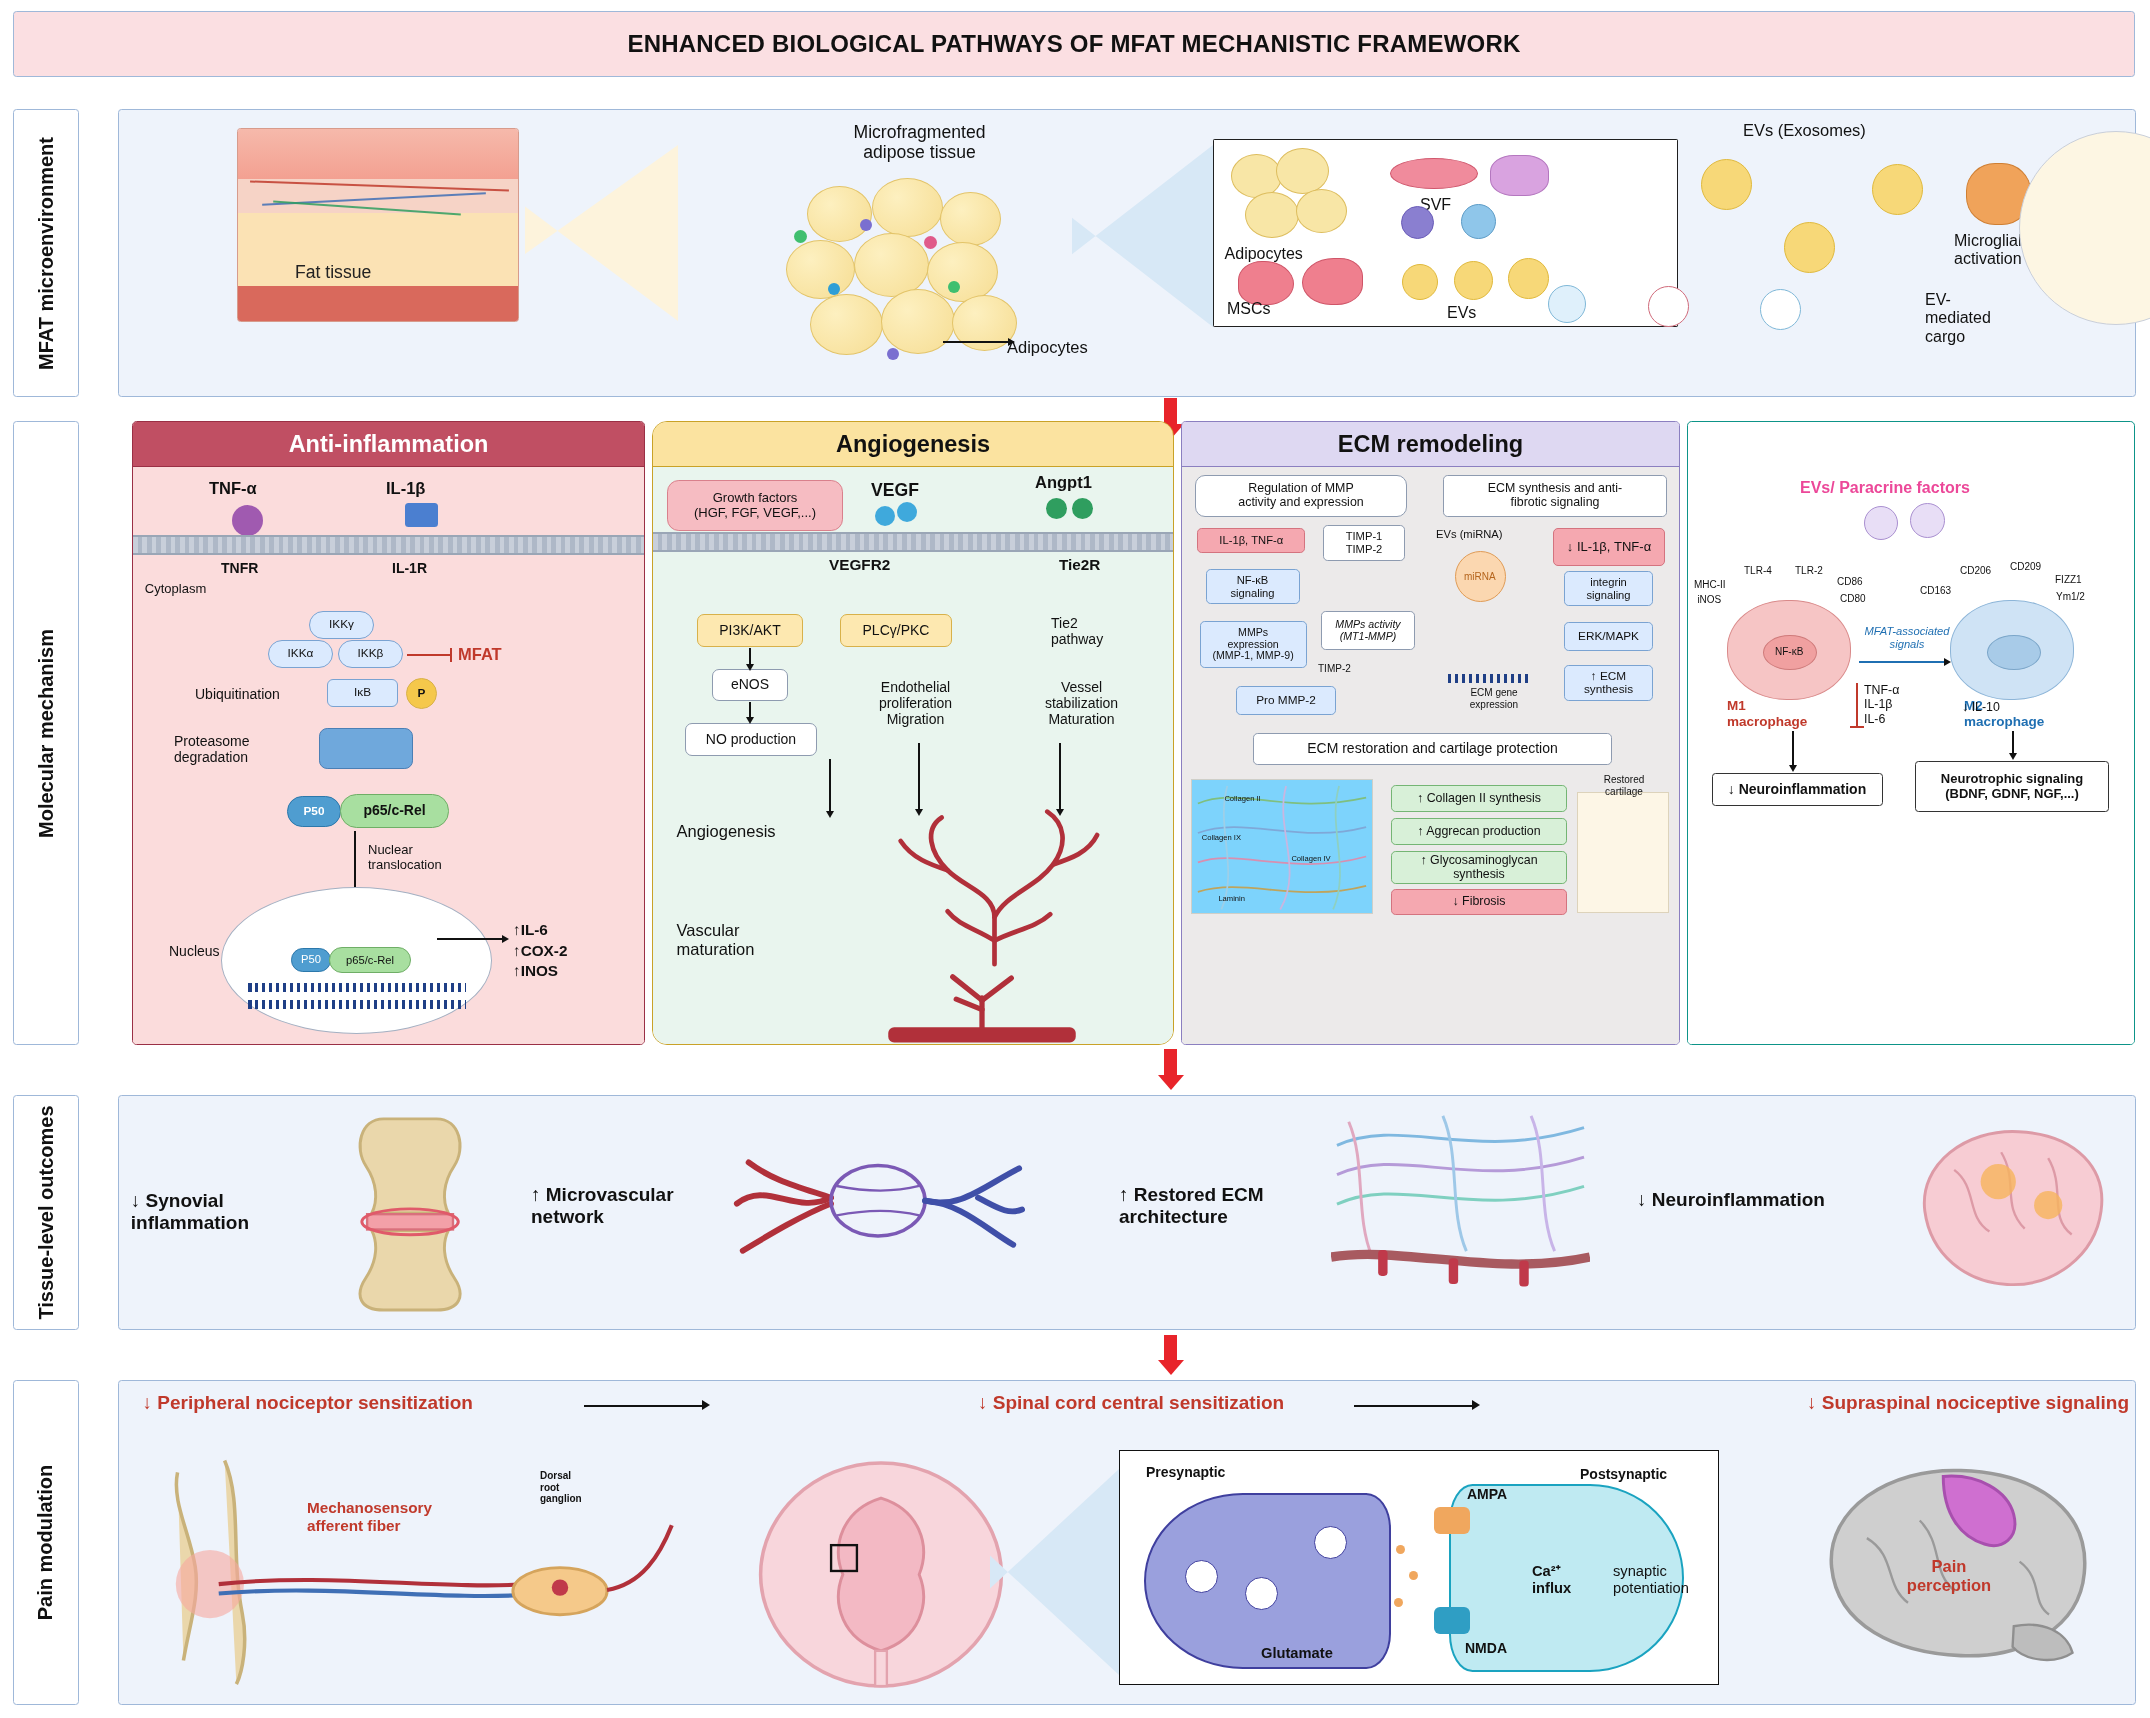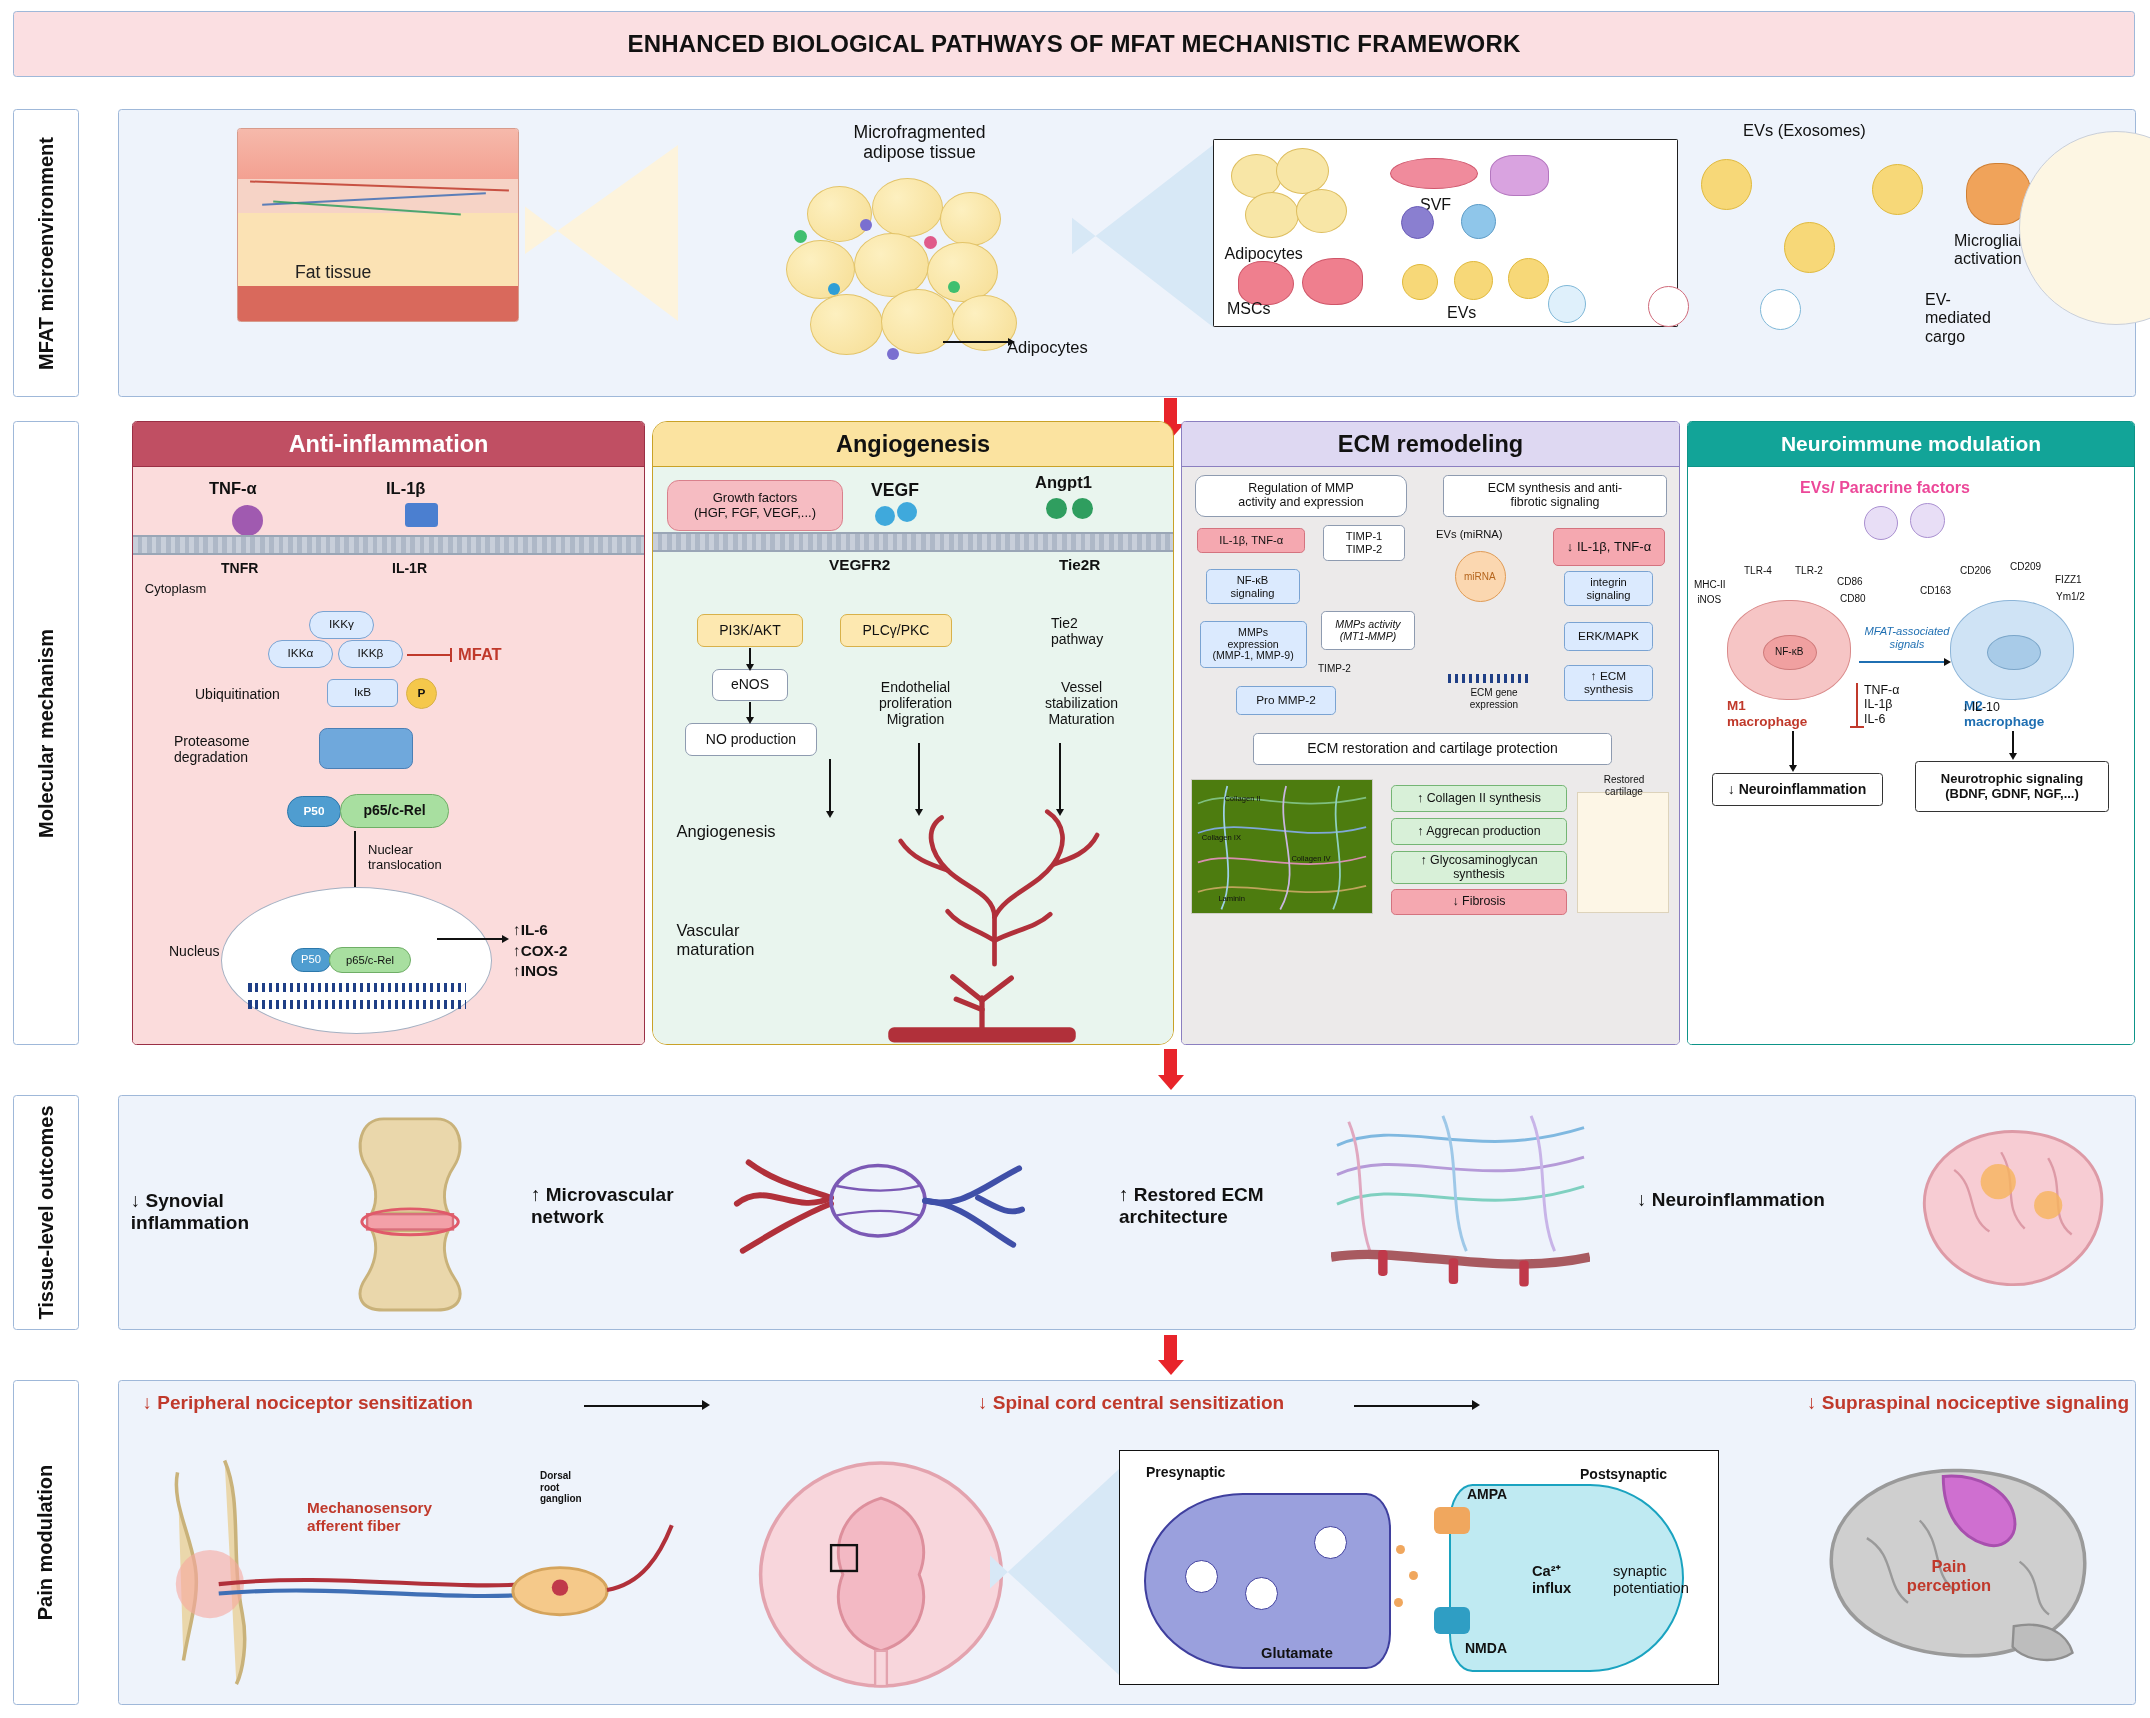--- a/index.html
+++ b/index.html
@@ -408,21 +408,21 @@
 signaling</div>
       <div class="node blue" style="left:382px; top:155px; width:89px; height:29px; border-radius:4.7px; font-size:11.8px;">ERK/MAPK</div>
       <div class="node blue" style="left:382px; top:198px; width:89px; height:36px; border-radius:4.7px; white-space:pre-line; font-size:11.8px;">↑ ECM
 synthesis</div>
       <div class="dna" style="left:266px; top:207px; width:82px;"></div>
       <div class="txt xs" style="left:262px; top:220px; width:100px; white-space:pre-line; text-align:center;">ECM gene
 expression</div>
 
       <div class="node white" style="left:71px; top:266px; width:359px; height:32px; border-radius:4.7px; font-size:14px;">ECM restoration and cartilage protection</div>
 
-      <div style="position:absolute; left:9.4px; top:312px; width:182px; height:135px; background:#4d7c0f; border:1.2px solid #cfcfc8;">
+      <div style="position:absolute; left:9.4px; top:312px; width:182px; height:135px; background:#7dd3fc; border:1.2px solid #cfcfc8;">
         <svg width="180" height="133" viewBox="0 0 306 226">
           <g stroke-width="3" fill="none">
             <path d="M10 40 C80 10 160 60 296 30" stroke="#7fbf7f"></path>
             <path d="M10 90 C90 60 180 110 296 80" stroke="#7fa8d8"></path>
             <path d="M10 140 C80 115 170 165 296 130" stroke="#d88fb0"></path>
             <path d="M10 190 C90 165 180 210 296 180" stroke="#bfa45c"></path>
             <path d="M60 10 C40 80 80 150 50 220" stroke="#9ecfe8"></path>
             <path d="M160 10 C140 80 190 150 150 220" stroke="#c9b6e0"></path>
             <path d="M250 10 C230 80 270 150 240 220" stroke="#8fd0c0"></path>
           </g>
@@ -438,21 +438,20 @@
       <div class="node green" style="left:209px; top:384px; width:176px; height:33px; border-radius:4.7px; font-size:12.4px; white-space:pre-line;">↑ Glycosaminoglycan
 synthesis</div>
       <div class="node redfill" style="left:209px; top:422px; width:176px; height:26px; border-radius:4.7px; font-size:12.4px;">↓ Fibrosis</div>
       <div style="position:absolute; left:395px; top:325px; width:92px; height:121px; background:#fdf6e6; border:1.2px solid #ddd3bb;"></div>
       <div class="txt xs" style="left:398px; top:307px; width:88px; white-space:pre-line; text-align:center;">Restored
 cartilage</div>
     </div>
   </div>
 
   <div class="mech-panel p-neu" style="left:1687px; top:421px; width:448px; height:624px;">
-    <div class="mech-head" style="font-size:21px;">Neuroimmune modulation</div>
     <div class="mech-body">
       <div class="txt b green" style="left:112px; top:11.8px; font-size:16px;">EVs/ Paracrine factors</div>
       <div class="ev-circle" style="left:176px; top:39px; width:34px; height:34px; background:#e8def6; border-color:#a98fd0;"></div>
       <div class="ev-circle" style="left:222px; top:36px; width:35px; height:35px; background:#e8def6; border-color:#a98fd0;"></div>
 
       <div class="cellslab" style="left:39px; top:133px; width:124px; height:100px; background:#f6c5c5; border:1.8px solid #d98a8a; border-radius:48%;"></div>
       <div class="cellslab" style="left:75px; top:168px; width:54px; height:35px; background:#f0a0a0; border:1.8px solid #cf7b7b; border-radius:50%;"></div>
       <div class="txt xs" style="left:87px; top:179px;">NF-κB</div>
       <div class="txt xs" style="left:5.9px; top:112px;">MHC-II</div>
       <div class="txt xs" style="left:9.4px; top:127px;">iNOS</div>

